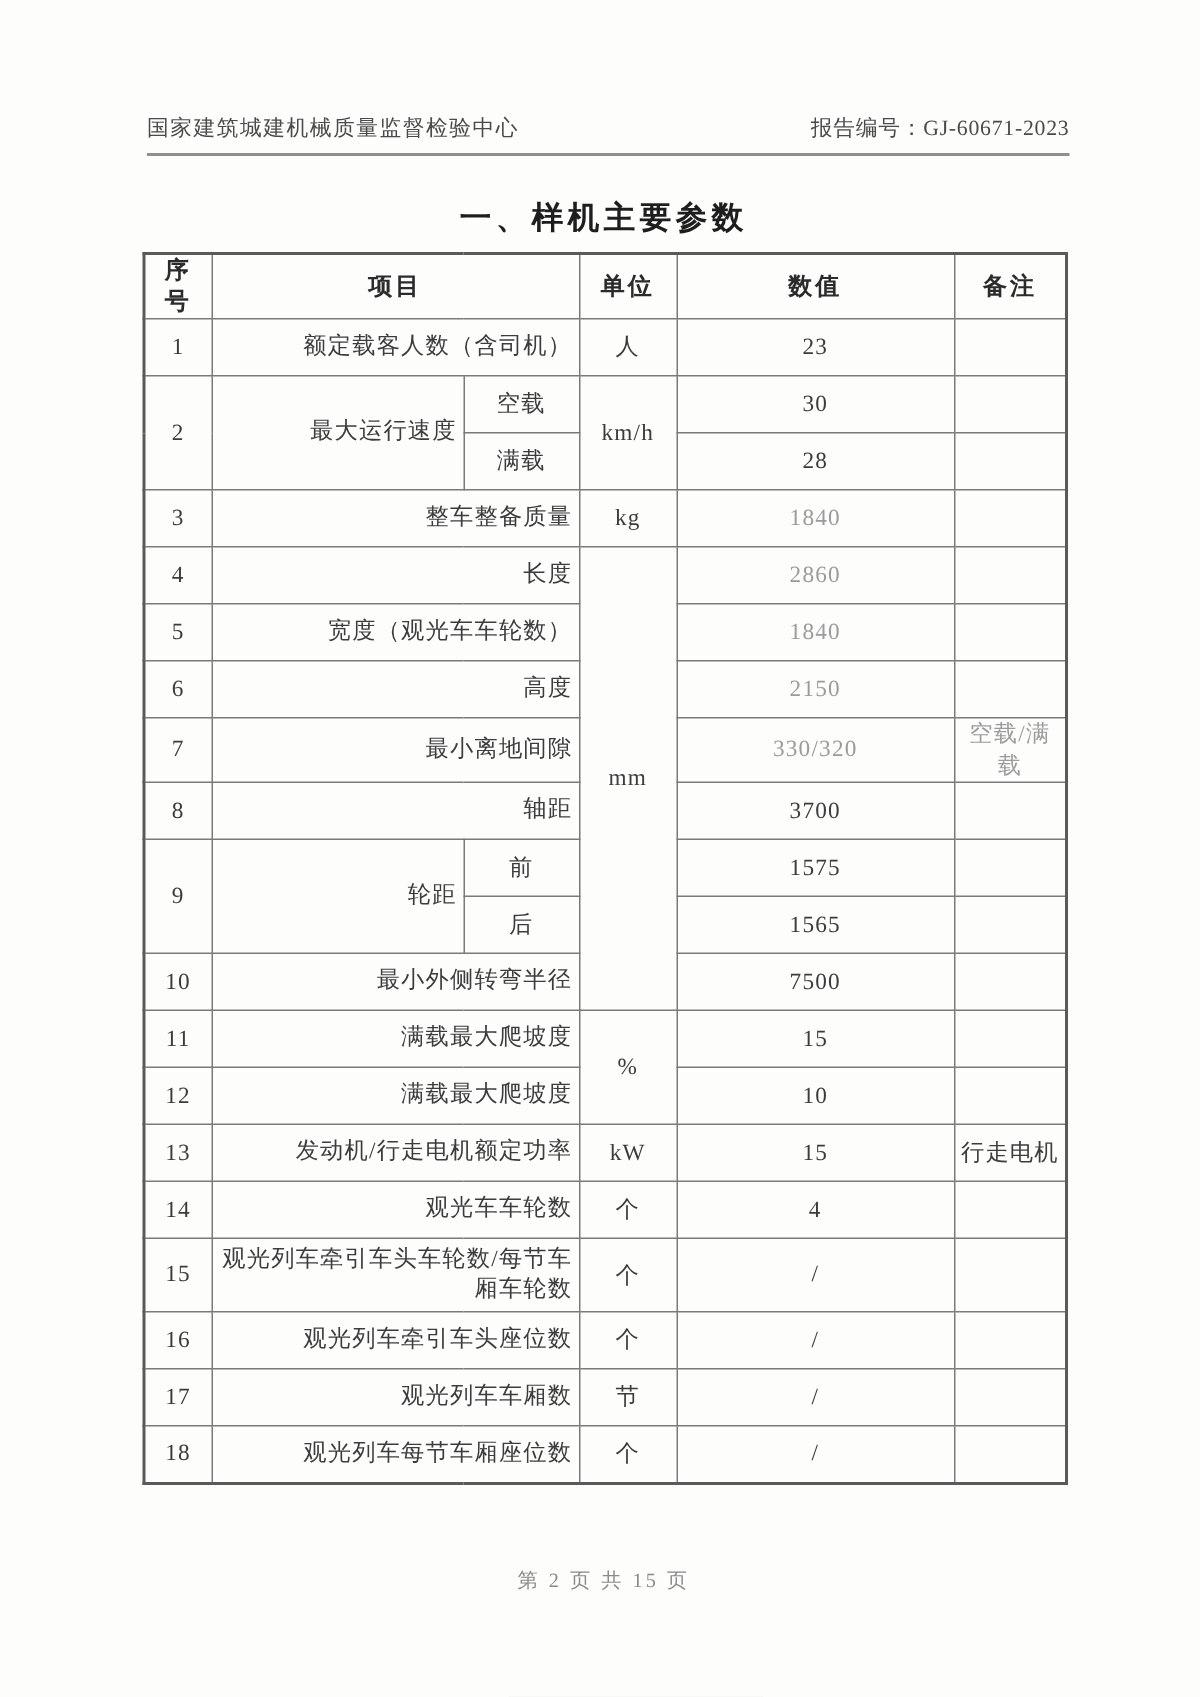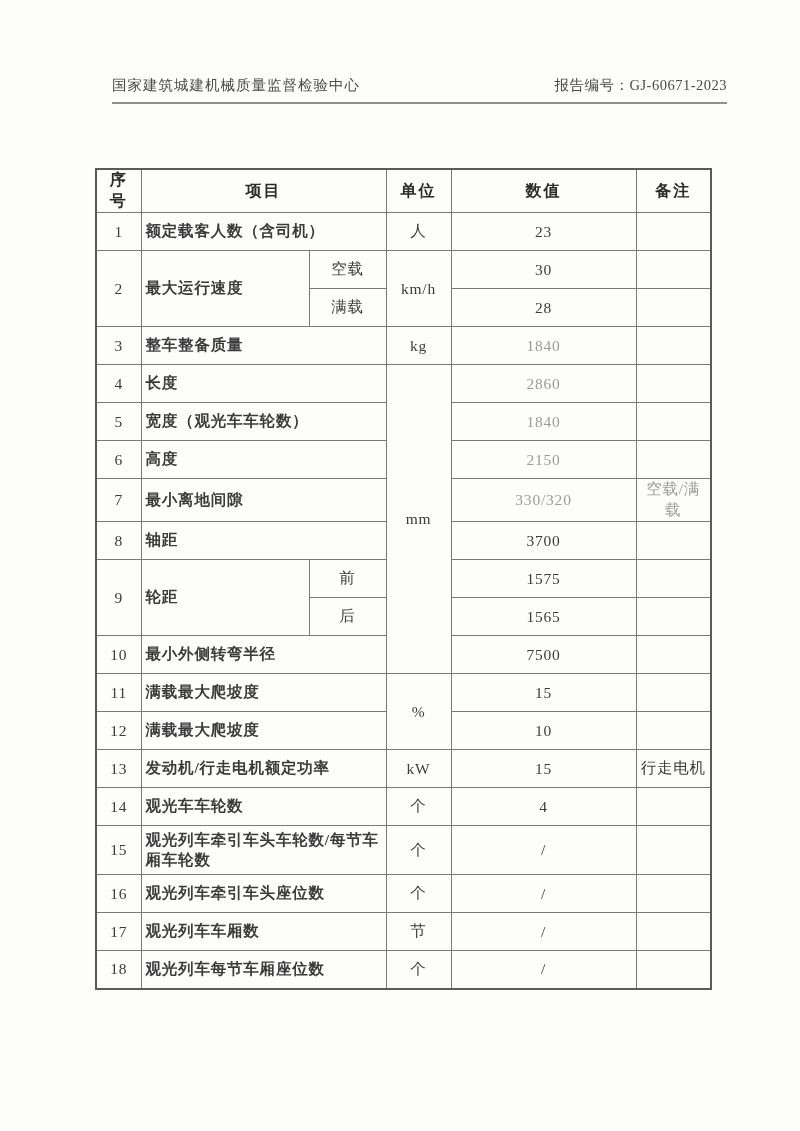--- a/index.html
+++ b/index.html
@@ -7,21 +7,21 @@
     --title_ink:#1e1e1e; --footer_ink:#8a8a8a; --rule:#909090; --paper:#fdfdfc;
   }
   *{box-sizing:border-box;}
   html,body{margin:0;padding:0;}
   body{background:#e9e9e9;font-family:"Liberation Serif","DejaVu Serif",serif;}
   .page{
     position:relative;width:800px;height:1131px;margin:0 auto;
     background:var(--paper);overflow:hidden;color:var(--ink);
   }
   .doc-header{
-    position:absolute;left:112px;top:76px;width:615px;
+    position:absolute;left:98px;top:76px;width:615px;
     display:flex;justify-content:space-between;
     padding-bottom:7px;border-bottom:2px solid var(--rule);
     font-size:14.5px;color:#4a4a4a;letter-spacing:1px;
   }
   .doc-header .report-no{letter-spacing:0.5px;}
   .doc-title{
     position:absolute;left:95px;top:131px;width:615px;text-align:center;
     font-family:"Liberation Sans","DejaVu Sans",sans-serif;
     font-size:21px;font-weight:bold;color:var(--title_ink);letter-spacing:3px;
   }
@@ -36,38 +36,39 @@
     overflow:hidden;letter-spacing:0.8px;
   }
   table.params tr{height:38px;}
   table.params tr.hdr{height:33px;}
   table.params tr.tall{height:49px;}
   table.params th{
     font-family:"Liberation Sans","DejaVu Sans",sans-serif;
     font-weight:600;font-size:16px;color:#2b2b2b;text-align:center;letter-spacing:2px;
   }
   td.no,td.sub,td.unit,td.value,td.remark{text-align:center;}
-  td.item{text-align:left;padding-left:13px;line-height:1.3;font-weight:bold;}
+  td.item{text-align:right;padding-left:13px;line-height:1.3;}
   td.remark{padding:0 2px;letter-spacing:0.3px;}
   .muted{color:var(--muted);}
   .doc-footer{
     position:absolute;left:95px;top:1045px;width:615px;text-align:center;
     font-size:13.5px;color:var(--footer_ink);letter-spacing:2px;
   }
 </style>
 </head>
 <body>
 
 <div class="page">
 
   <div class="doc-header">
     <span class="org">国家建筑城建机械质量监督检验中心</span>
     <span class="report-no">报告编号：GJ-60671-2023</span>
   </div>
 
+  <div class="doc-title">一、样机主要参数</div>
 
   <table class="params">
     <colgroup>
       <col style="width:45px">
         <col style="width:168px">
         <col style="width:77px">
       <col style="width:65px">
         <col style="width:185px">
         <col style="width:75px">
     </colgroup>
@@ -206,14 +207,15 @@
     <tr>
       <td class="no">18</td>
       <td class="item" colspan="2">观光列车每节车厢座位数</td>
       <td class="unit">个</td>
       <td class="value">/</td>
       <td class="remark"></td>
     </tr>
   </tbody>
     </table>
 
+  <div class="doc-footer">第 2 页 共 15 页</div>
 
 </div>
 
 </body></html>

